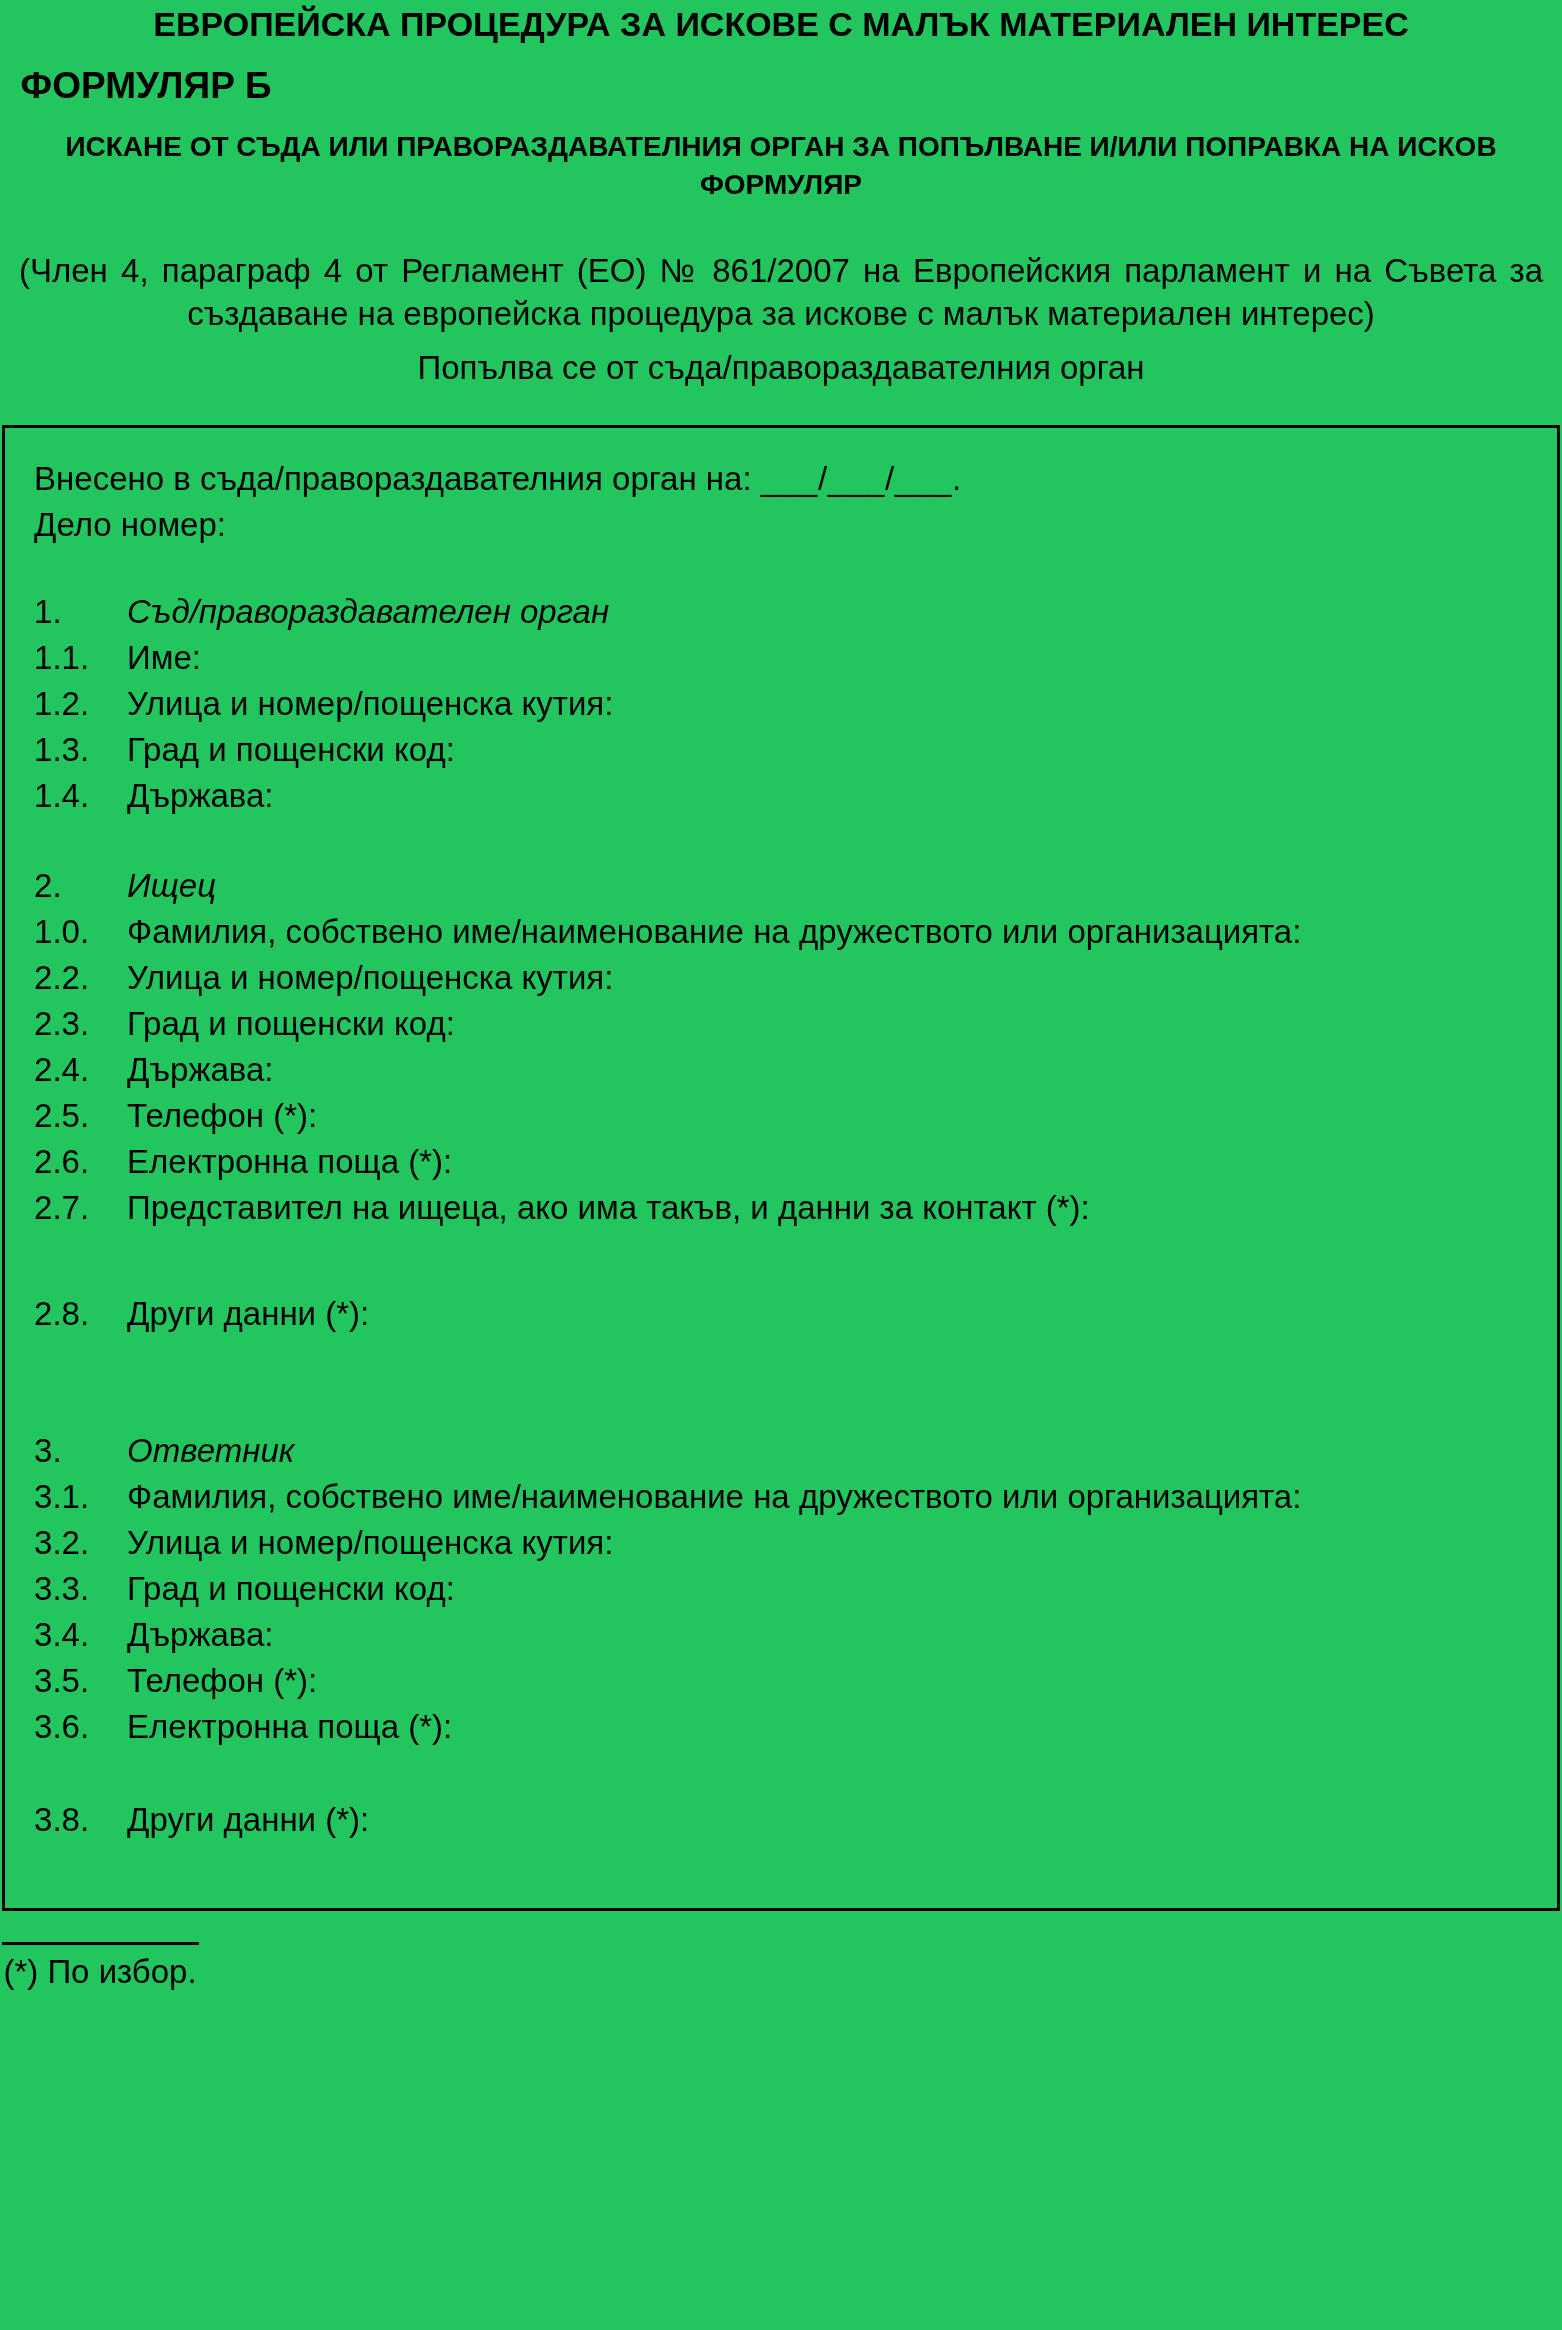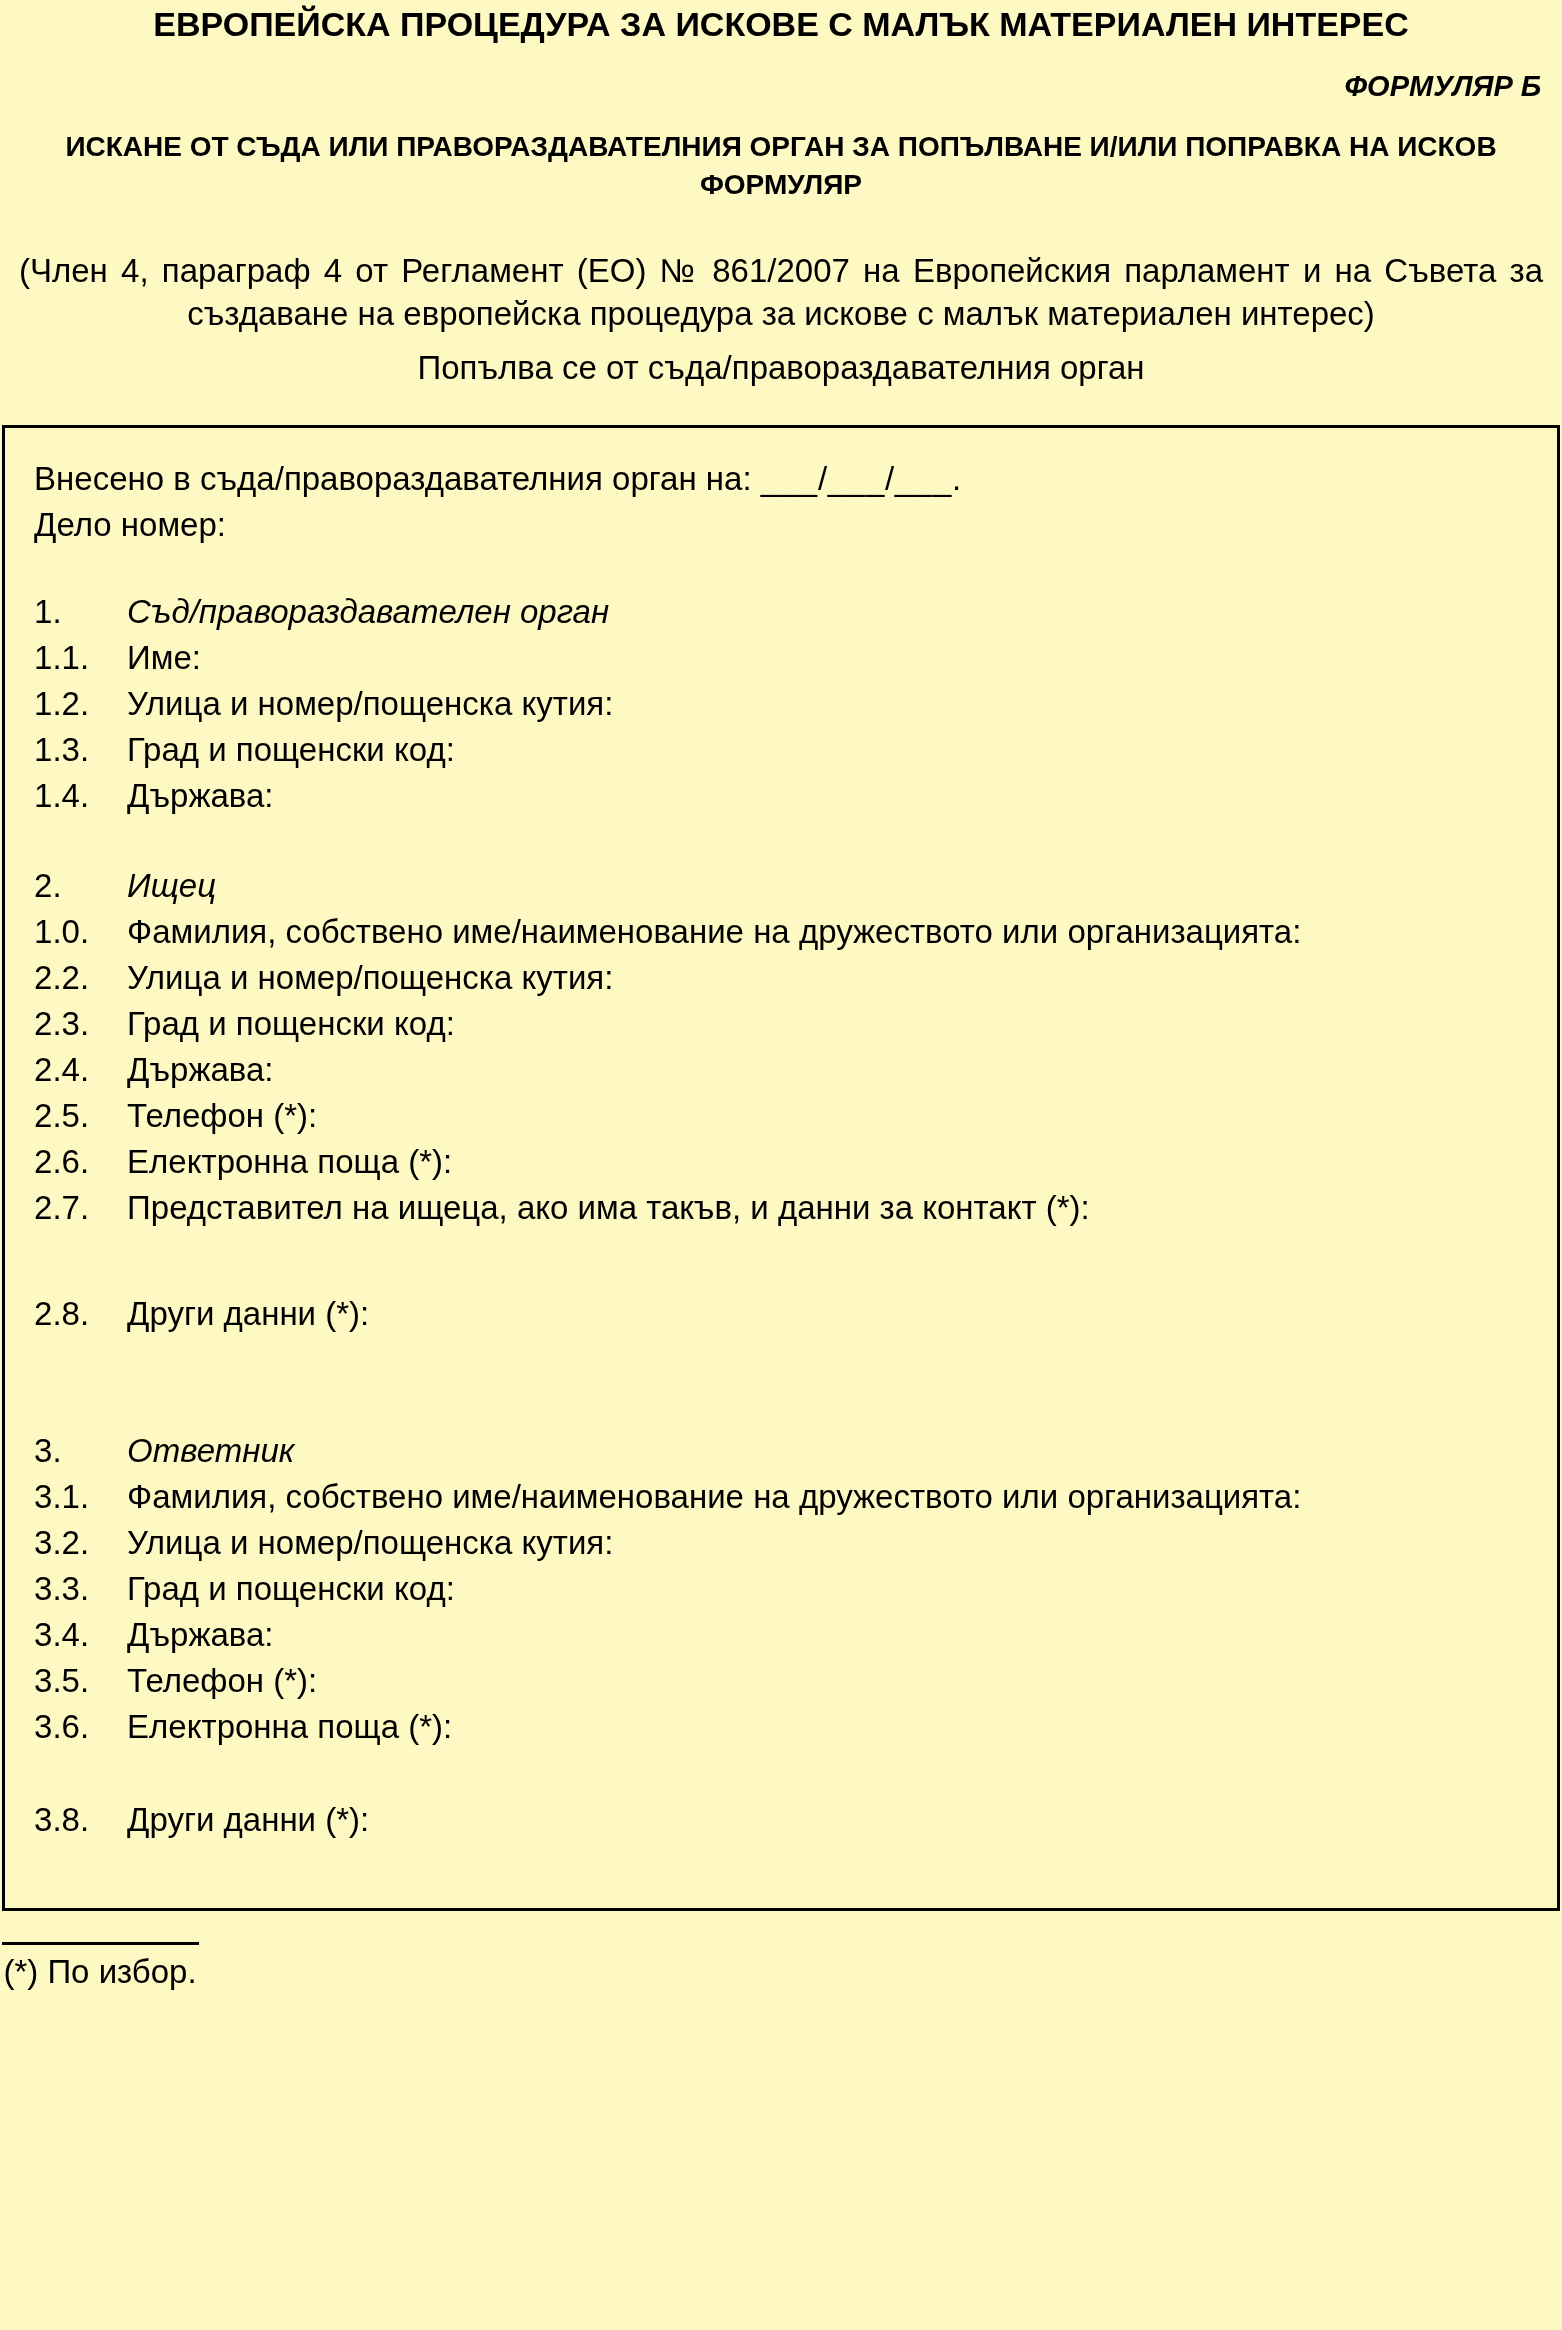--- a/index.html
+++ b/index.html
@@ -1,42 +1,41 @@
 <!DOCTYPE html>
 <html style="font-size:11px"><head>
 <meta charset="utf-8">
 <style>
   html, body { margin: 0; padding: 0; background: #888; }
   .page {
     position: relative;
     width: 1562px;
     height: 2330px;
     margin: 0 auto;
-    background: #fef9c3;
+    background: #22c55e;
     color: #000000;
     font-family: "Liberation Sans", "DejaVu Sans", sans-serif;
     box-sizing: border-box;
     overflow: hidden;
   }
   
   .title-main {
     margin: 0 20.6px;
     padding-top: 4.1px;
     font-size: 34px;
     font-weight: bold;
     line-height: 40px;
     text-align: center;
   }
   .title-form {
     margin: 22px 20.6px 0;
-    font-size: 29px;
+    font-size: 37px;
     font-weight: bold;
     line-height: 40px;
-    text-align: right;
-    font-style: italic;
+    text-align: left;
   }
   .title-sub {
     margin: 22px 41px 0;
     font-size: 28px;
     font-weight: bold;
     line-height: 38px;
     text-align: center;
   }
   .legal-basis {
     margin: 45px 19px 0;

